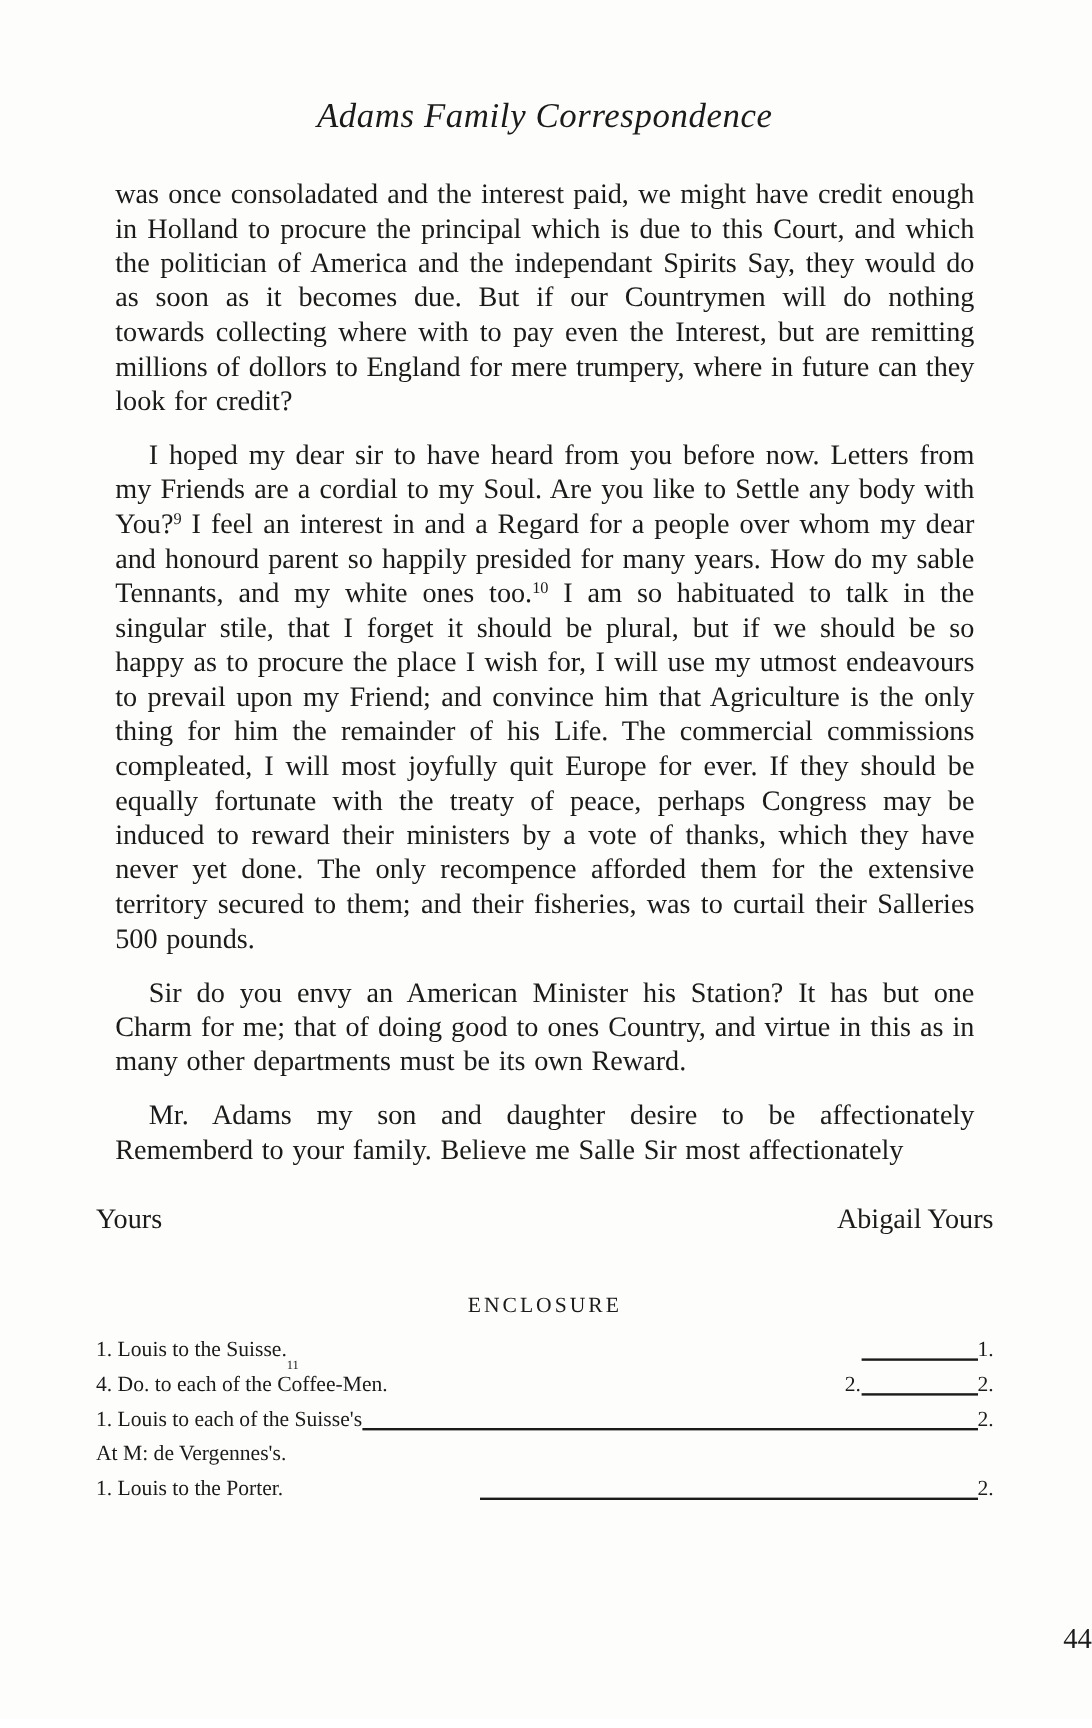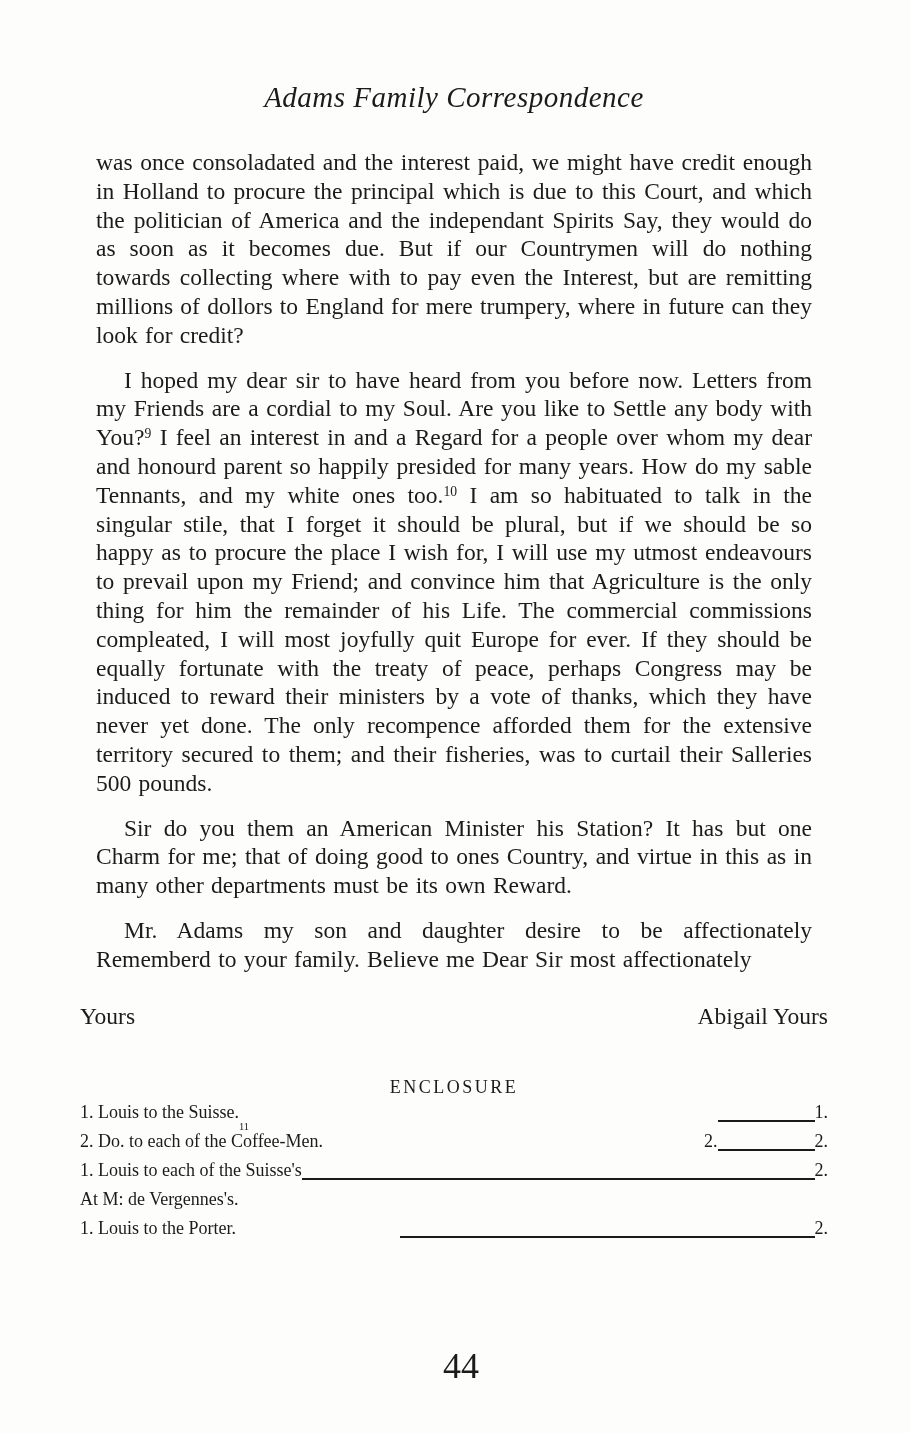--- a/index.html
+++ b/index.html
@@ -33,72 +33,72 @@
   .sig-line {
     display: flex; justify-content: space-between;
     font-size: 23.5px; line-height: 28.8px; margin-top: 28px;
   }
   .enclosure { margin-top: 46px; }
   .enc-heading {
     text-align: center;
     font-size: 18px; line-height: 22px;
     letter-spacing: 2.5px;
     font-weight: 400;
-    margin: 0;
+    margin: 12px;
   }
   .enc-title {
     text-align: center;
     font-size: 24px; line-height: 30px;
     margin: 10px 0 5px 0;
   }
   .enc-rows { font-size: 18px; }
   .enc-row { display: flex; align-items: flex-end; line-height: 29px; white-space: pre; }
   .col-left { width: 320px; flex-shrink: 0; }
   .spacer { flex: 1 1 auto; }
   .rule { border-bottom: 2px solid #1b1b1b; margin-bottom: 5px; height: 1px; }
   .rule-fixed { width: 97px; flex-shrink: 0; }
   .rule-grow { flex: 1 1 auto; }
   .page-num {
     position: absolute; left: 0; right: 0; bottom: 50px;
-    text-align: center;
-    font-size: 36px; line-height: 34px; padding-left: 12px;
+    text-align: right;
+    font-size: 24px; line-height: 34px; padding-left: 12px;
   }
 </style>
 </head>
 <body>
 
 <div class="page">
 
   <div class="running-head">Adams Family Correspondence</div>
 
   <div class="letter">
     <p>was once consoladated and the interest paid, we might have credit enough in Holland to procure the principal which is due to this Court, and which the politician of America and the independant Spirits Say, they would do as soon as it becomes due. But if our Countrymen will do nothing towards collecting where with to pay even the Interest, but are remitting millions of dollors to England for mere trumpery, where in future can they look for credit?</p>
     <p class="indent"><span>I hoped my dear sir to have heard from you before now. Letters from my Friends are a cordial to my Soul. Are you like to Settle any body with You?</span><span class="sup">9</span><span> I feel an interest in and a Regard for a people over whom my dear and honourd parent so happily presided for many years. How do my sable Tennants, and my white ones too.</span><span class="sup">10</span><span> I am so habituated to talk in the singular stile, that I forget it should be plural, but if we should be so happy as to procure the place I wish for, I will use my utmost endeavours to prevail upon my Friend; and convince him that Agriculture is the only thing for him the remainder of his Life. The commercial commissions compleated, I will most joyfully quit Europe for ever. If they should be equally fortunate with the treaty of peace, perhaps Congress may be induced to reward their ministers by a vote of thanks, which they have never yet done. The only recompence afforded them for the extensive territory secured to them; and their fisheries, was to curtail their Salleries 500 pounds.</span></p>
-    <p class="indent">Sir do you them an American Minister his Station? It has but one Charm for me; that of doing good to ones Country, and virtue in this as in many other departments must be its own Reward.</p>
-    <p class="indent">Mr. Adams my son and daughter desire to be affectionately Rememberd to your family. Believe me Dear Sir most affectionately</p>
+    <p class="indent">Sir do you envy an American Minister his Station? It has but one Charm for me; that of doing good to ones Country, and virtue in this as in many other departments must be its own Reward.</p>
+    <p class="indent">Mr. Adams my son and daughter desire to be affectionately Rememberd to your family. Believe me Salle Sir most affectionately</p>
     <div class="sig-line">
       <span>Yours</span>
       <span>Abigail Yours</span>
     </div>
   </div>
 
   <div class="enclosure">
     <div class="enc-heading">ENCLOSURE</div>
 
     <div class="enc-rows">
 
       <div class="enc-row">
         <span>1. Louis to the Suisse.</span><span class="sup">11</span>
         <span class="spacer"></span>
         <span class="rule rule-fixed"></span>
         <span>1.</span>
       </div>
 
       <div class="enc-row">
-        <span>2. Do. to each of the Coffee-Men.</span>
+        <span>4. Do. to each of the Coffee-Men.</span>
         <span class="spacer"></span>
         <span>2.</span>
         <span class="rule rule-fixed"></span>
         <span>2.</span>
       </div>
 
       <div class="enc-row">
         <span>1. Louis to each of the Suisse's</span>
         <span class="rule rule-grow"></span>
         <span>2.</span>

